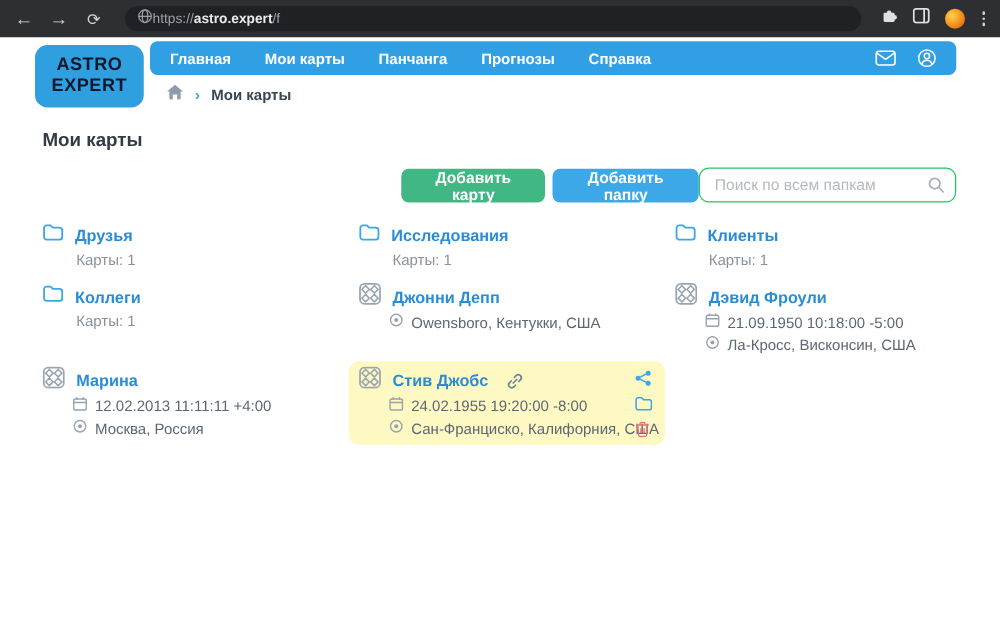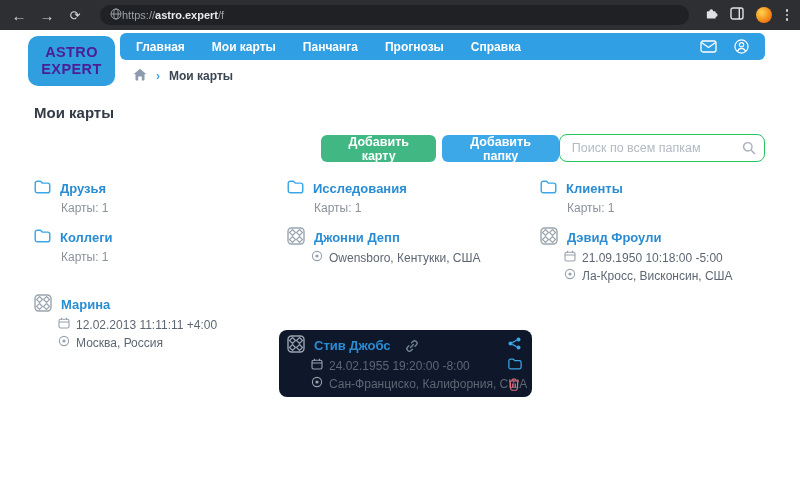--- a/index.html
+++ b/index.html
@@ -17,21 +17,21 @@
   .chrome-right { display:flex; align-items:center; gap:12px; }
   .avatar { width:16px; height:16px; border-radius:50%;
     background:radial-gradient(circle at 35% 35%, #ffd54f 0%, #f59a23 45%, #e65100 100%); }
   .kebab { display:flex; flex-direction:column; gap:2px; padding:2px; }
   .kebab span { width:2.5px; height:2.5px; border-radius:50%; background:#d2d4d7; }
 
   
   .topbar { position:relative; height:60px; background:#fff; }
   .logo { position:absolute; left:28px; top:6px; width:87px; height:50px; background:#2f9fe0;
     border-radius:10px; display:flex; flex-direction:column; align-items:center; justify-content:center;
-    color:#4c1d95; font-weight:bold; font-size:14.5px; line-height:1.15; letter-spacing:.4px; }
+    color:#0f172a; font-weight:bold; font-size:14.5px; line-height:1.15; letter-spacing:.4px; }
   .navbar { position:absolute; left:120px; top:3px; right:35px; height:27px; background:#319fe3;
     border-radius:6px; display:flex; align-items:center; padding:0 16px; }
   .nav-link { color:#fff; font-size:12px; font-weight:600; margin-right:27px; cursor:pointer; white-space:nowrap; }
   .nav-icons { margin-left:auto; display:flex; align-items:center; gap:17px; }
   .nav-icons svg { display:block; cursor:pointer; }
   .breadcrumb { position:absolute; left:133px; top:37px; display:flex; align-items:center; gap:9px; }
   .crumb-chevron { color:#3da0e0; font-size:12px; font-weight:bold; }
   .crumb-label { font-size:12px; font-weight:bold; color:#3a4554; }
 
   
@@ -48,21 +48,21 @@
   .search-icon { position:absolute; right:9px; top:7px; }
 
   
   .grid { display:grid; grid-template-columns:253px 253px 240px; row-gap:0; margin:11px 28px 0 26px; }
   .cell { padding:6px 8px; position:relative; border-radius:8px; }
   .cell-head { display:flex; align-items:center; gap:9px; height:19px; }
   .cell-name { font-size:13px; font-weight:700; color:#2a8dd4; cursor:pointer; white-space:nowrap; }
   .cell-sub { margin:3px 0 0 27px; font-size:12px; color:#8b929c; height:15px; }
   .detail-line { display:flex; align-items:center; gap:6px; margin:3px 0 0 24px; height:15px;
     font-size:12px; color:#5d6773; white-space:nowrap; }
-  .cell.highlighted { background:#0f172a;margin-top:41px; }
+  .cell.highlighted { background:#fef9c3; }
   .card-actions { position:absolute; right:10px; top:7px; display:flex; flex-direction:column; gap:8px; }
   .card-actions svg { display:block; cursor:pointer; }
   .link-icon { margin-left:5px; display:inline-flex; }
   svg { flex:none; }
 </style>
 </head>
 <body>
 
 <div class="chrome">
   <div class="nav-btn">←</div>

